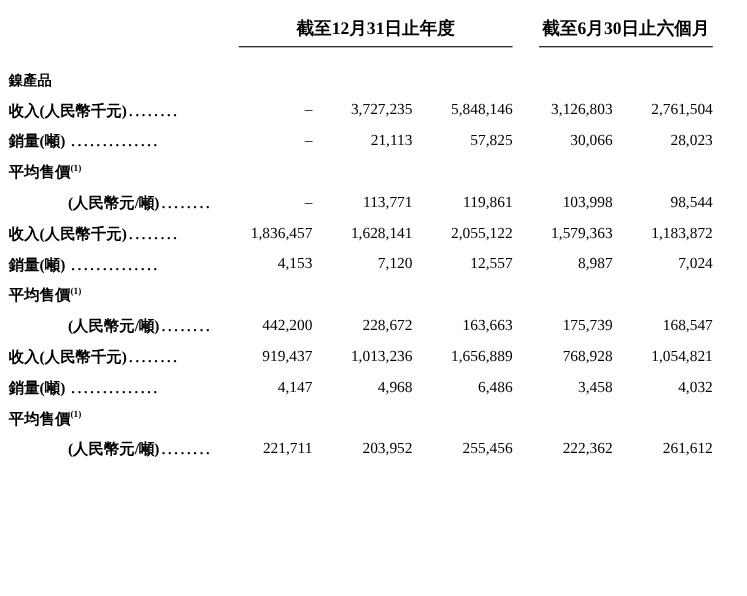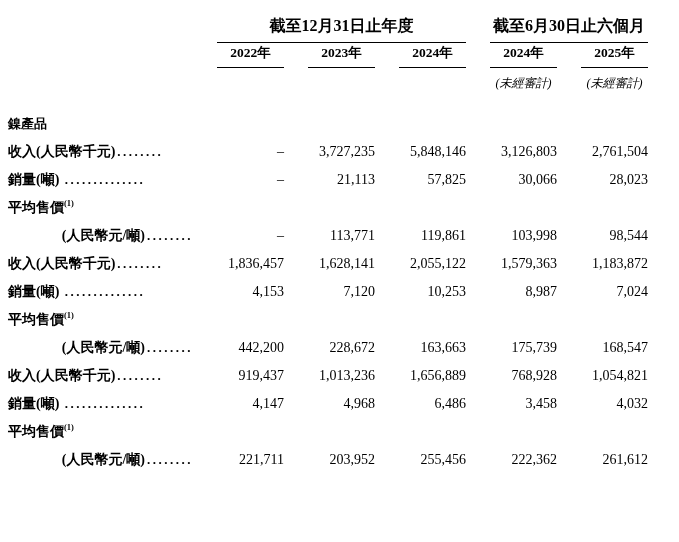--- a/index.html
+++ b/index.html
@@ -80,50 +80,20 @@
 <thead>
       <tr class="group-row">
         <td></td>
         <td class="grp" colspan="3">
           <div class="grpline">截至12月31日止年度</div>
         </td>
         <td class="grp" colspan="2">
           <div class="grpline">截至6月30日止六個月</div>
         </td>
       </tr>
-      <tr class="years-row">
-        <td></td>
-        <td class="yr">
-          <div class="yrline">2022年</div>
-        </td>
-        <td class="yr">
-          <div class="yrline">2023年</div>
-        </td>
-        <td class="yr">
-          <div class="yrline">2024年</div>
-        </td>
-        <td class="yr">
-          <div class="yrline">2024年</div>
-        </td>
-        <td class="yr">
-          <div class="yrline">2025年</div>
-        </td>
-      </tr>
-      <tr class="notes-row">
-        <td></td>
-        <td class="note"></td>
-        <td class="note"></td>
-        <td class="note"></td>
-        <td class="note">
-          <div class="notetext">(未經審計)</div>
-        </td>
-        <td class="note">
-          <div class="notetext">(未經審計)</div>
-        </td>
-      </tr>
     </thead>
     <tbody>
       <tr class="spacer">
         <td colspan="6"></td>
       </tr>
       <tr class="section-row">
         <td class="sect" colspan="6">鎳產品</td>
       </tr>
       <tr class="body-row">
         <td class="lblcell"><span class="lab">收入(人民幣千元)</span><span class="dots">........</span></td>
@@ -162,21 +132,21 @@
         <td class="val">1,836,457</td>
         <td class="val">1,628,141</td>
         <td class="val">2,055,122</td>
         <td class="val">1,579,363</td>
         <td class="val">1,183,872</td>
       </tr>
       <tr class="body-row">
         <td class="lblcell"><span class="lab">銷量(噸) </span><span class="dots">..............</span></td>
         <td class="val">4,153</td>
         <td class="val">7,120</td>
-        <td class="val">10,253</td>
+        <td class="val">12,557</td>
         <td class="val">8,987</td>
         <td class="val">7,024</td>
       </tr>
       <tr class="body-row">
         <td class="lblcell"><span class="lab">平均售價</span><sup class="fnref">(1)</sup></td>
         <td class="val"></td>
         <td class="val"></td>
         <td class="val"></td>
         <td class="val"></td>
         <td class="val"></td>

